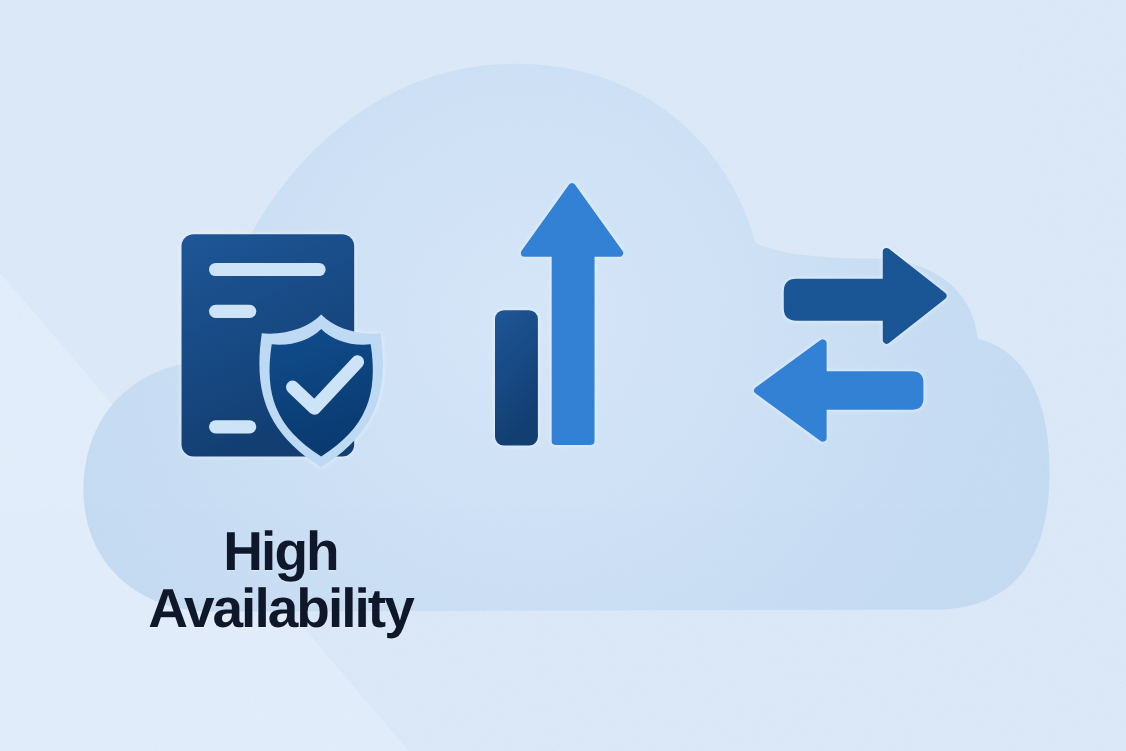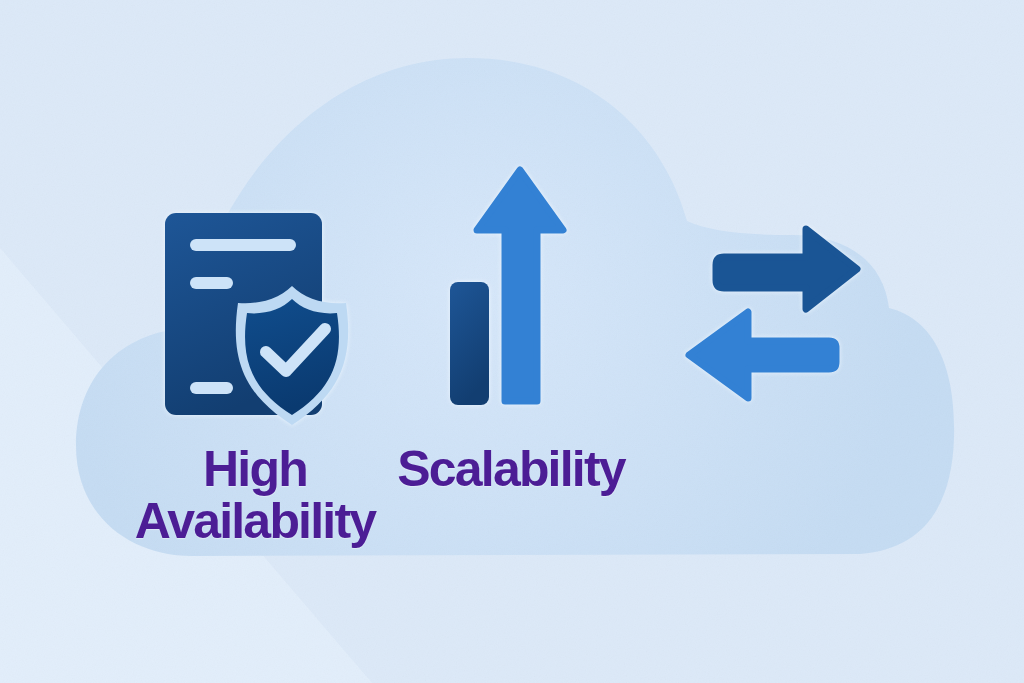--- a/index.html
+++ b/index.html
@@ -3,22 +3,22 @@
 <meta charset="utf-8">
 <title>Cloud Concepts</title>
 <style>
   html,body{margin:0;padding:0;background:#dce9f8;}
   .stage{position:relative;width:1024px;height:683px;overflow:hidden;
          background:#dce9f8;font-family:"Liberation Sans",sans-serif;}
   .stage svg{display:block;}
   .bg{position:absolute;left:0;top:0;}
   .icon{position:absolute;filter:drop-shadow(0 0 2.5px rgba(240,248,255,.85));}
   .label{position:absolute;font-weight:700;font-size:50px;line-height:52px;
-         letter-spacing:-1.8px;color:#4c1d95;text-align:center;
-         text-shadow:0 1px 1px rgba(255,255,255,.4);}
+         letter-spacing:-1.8px;color:#0f172a;text-align:center;
+         text-shadow:0 1px 1px rgba(255,255,255,.4);margin-top:32px;}
 </style>
 </head>
 <body>
 
 <div class="stage">
 
   <svg class="bg" width="1024" height="683" viewBox="0 0 1024 683">
     <defs>
       <radialGradient id="cloudGrad" gradientUnits="userSpaceOnUse" cx="480" cy="290" r="430">
         <stop offset="0" stop-color="#d6e7fa"></stop>
@@ -104,16 +104,15 @@
       <g fill="#3381d4">
         <path stroke-width="7" stroke-linejoin="round" stroke-linecap="round" d="M8 135 L67 92 L67 121 L148 121
                  Q155 121 155 128 L155 142 Q155 149 148 149
                  L67 149 L67 178 Z" stroke="#3381d4"></path>
       </g>
     </svg>
   </div>
 
   <div class="label" style="left:95px;top:443px;width:320px;">High Availability</div>
 
-  <div class="label" style="left:361px;top:443px;width:300px;">Scalability</div>
 
 
 </div>
 
 </body></html>

